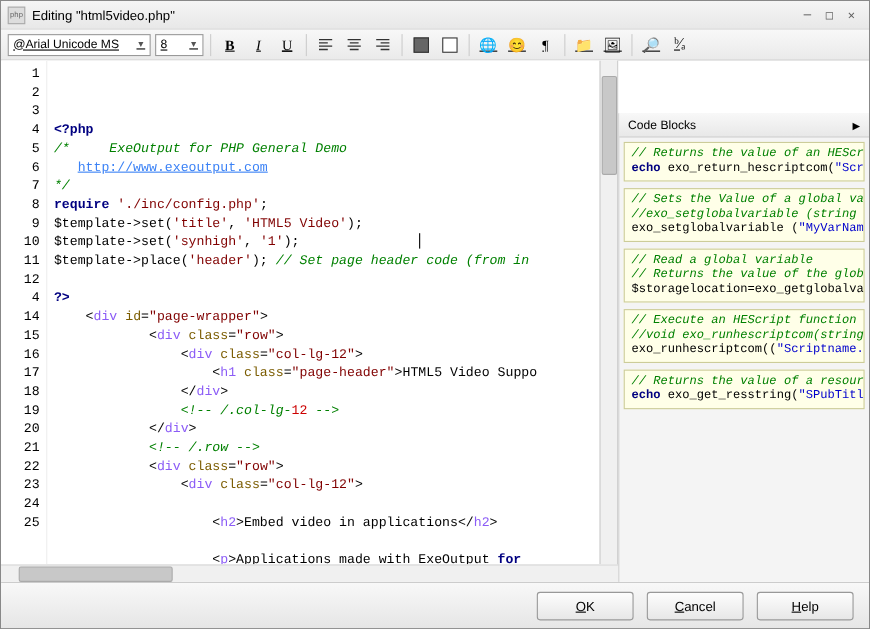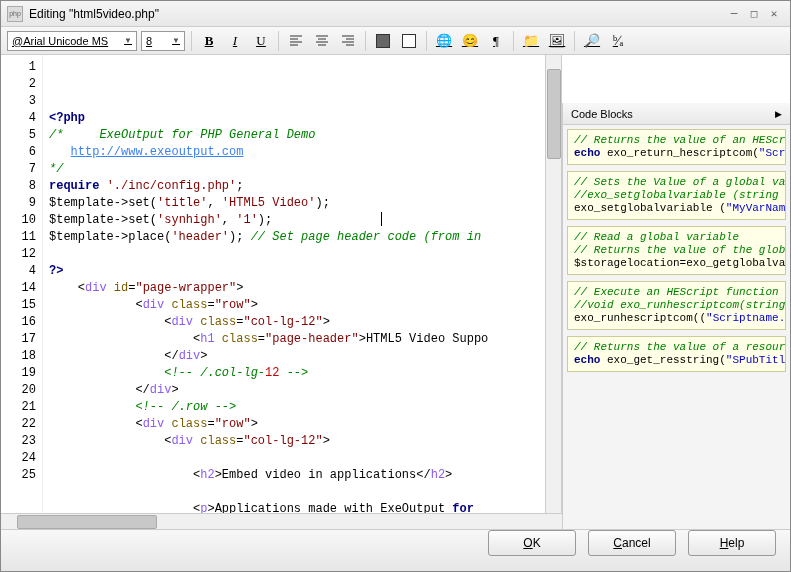--- a/index.html
+++ b/index.html
@@ -36,21 +36,21 @@
 .vscroll-thumb { position: absolute; top: 14px; width: 14px; left: 1px; height: 90px; background: #c8c8c8; border: 1px solid #aaa; border-radius: 2px; }
 .hscroll { height: 16px; background: #f0f0f0; border-top: 1px solid #ccc; display: flex; align-items: center; }
 .hscroll-thumb { width: 140px; height: 14px; margin-left: 16px; background: #c8c8c8; border: 1px solid #aaa; border-radius: 2px; }
 .side-panel { width: 228px; background: #f4f4f4; border-left: 1px solid #ccc; display: flex; flex-direction: column; margin-top: 48px; }
 .side-header { height: 22px; background: linear-gradient(#f8f8f8, #e8e8e8); border-bottom: 1px solid #ccc; display: flex; align-items: center; padding: 0 8px; font-size: 11px; justify-content: space-between; }
 .side-body { flex: 1; padding: 4px; overflow: hidden; }
 .snippet { background: #ffffe8; border: 1px solid #cccc99; padding: 4px 6px; margin-bottom: 6px; font-family: "Courier New", monospace; font-size: 11px; line-height: 13px; overflow: hidden; white-space: nowrap; }
 .snippet .sc { color: #008000; font-style: italic; }
 .snippet .skw { color: #000080; font-weight: bold; }
 .snippet .sstr { color: #0000cc; }
-.bottom-bar { height: 42px; background: linear-gradient(#f8f8f8, #e6e6e6); border-top: 1px solid #ccc; display: flex; align-items: flex-start; justify-content: flex-end; padding: 0 14px; gap: 12px; }
+.bottom-bar { height: 42px; background: linear-gradient(#f8f8f8, #e6e6e6); border-top: 1px solid #ccc; display: flex; align-items: center; justify-content: flex-end; padding: 0 14px; gap: 12px; }
 .dlg-btn { width: 88px; height: 26px; background: linear-gradient(#fdfdfd, #e7e7e7); border: 1px solid #999; border-radius: 3px; font-size: 12px; cursor: pointer; }
 .dlg-btn u { text-decoration: underline; }
 .icon-img { width:16px; height:16px; display:inline-block; }
 </style>
 </head>
 <body>
 
 <div class="titlebar">
   <div class="app-icon">php</div>
   <div class="title">Editing "html5video.php"</div>

